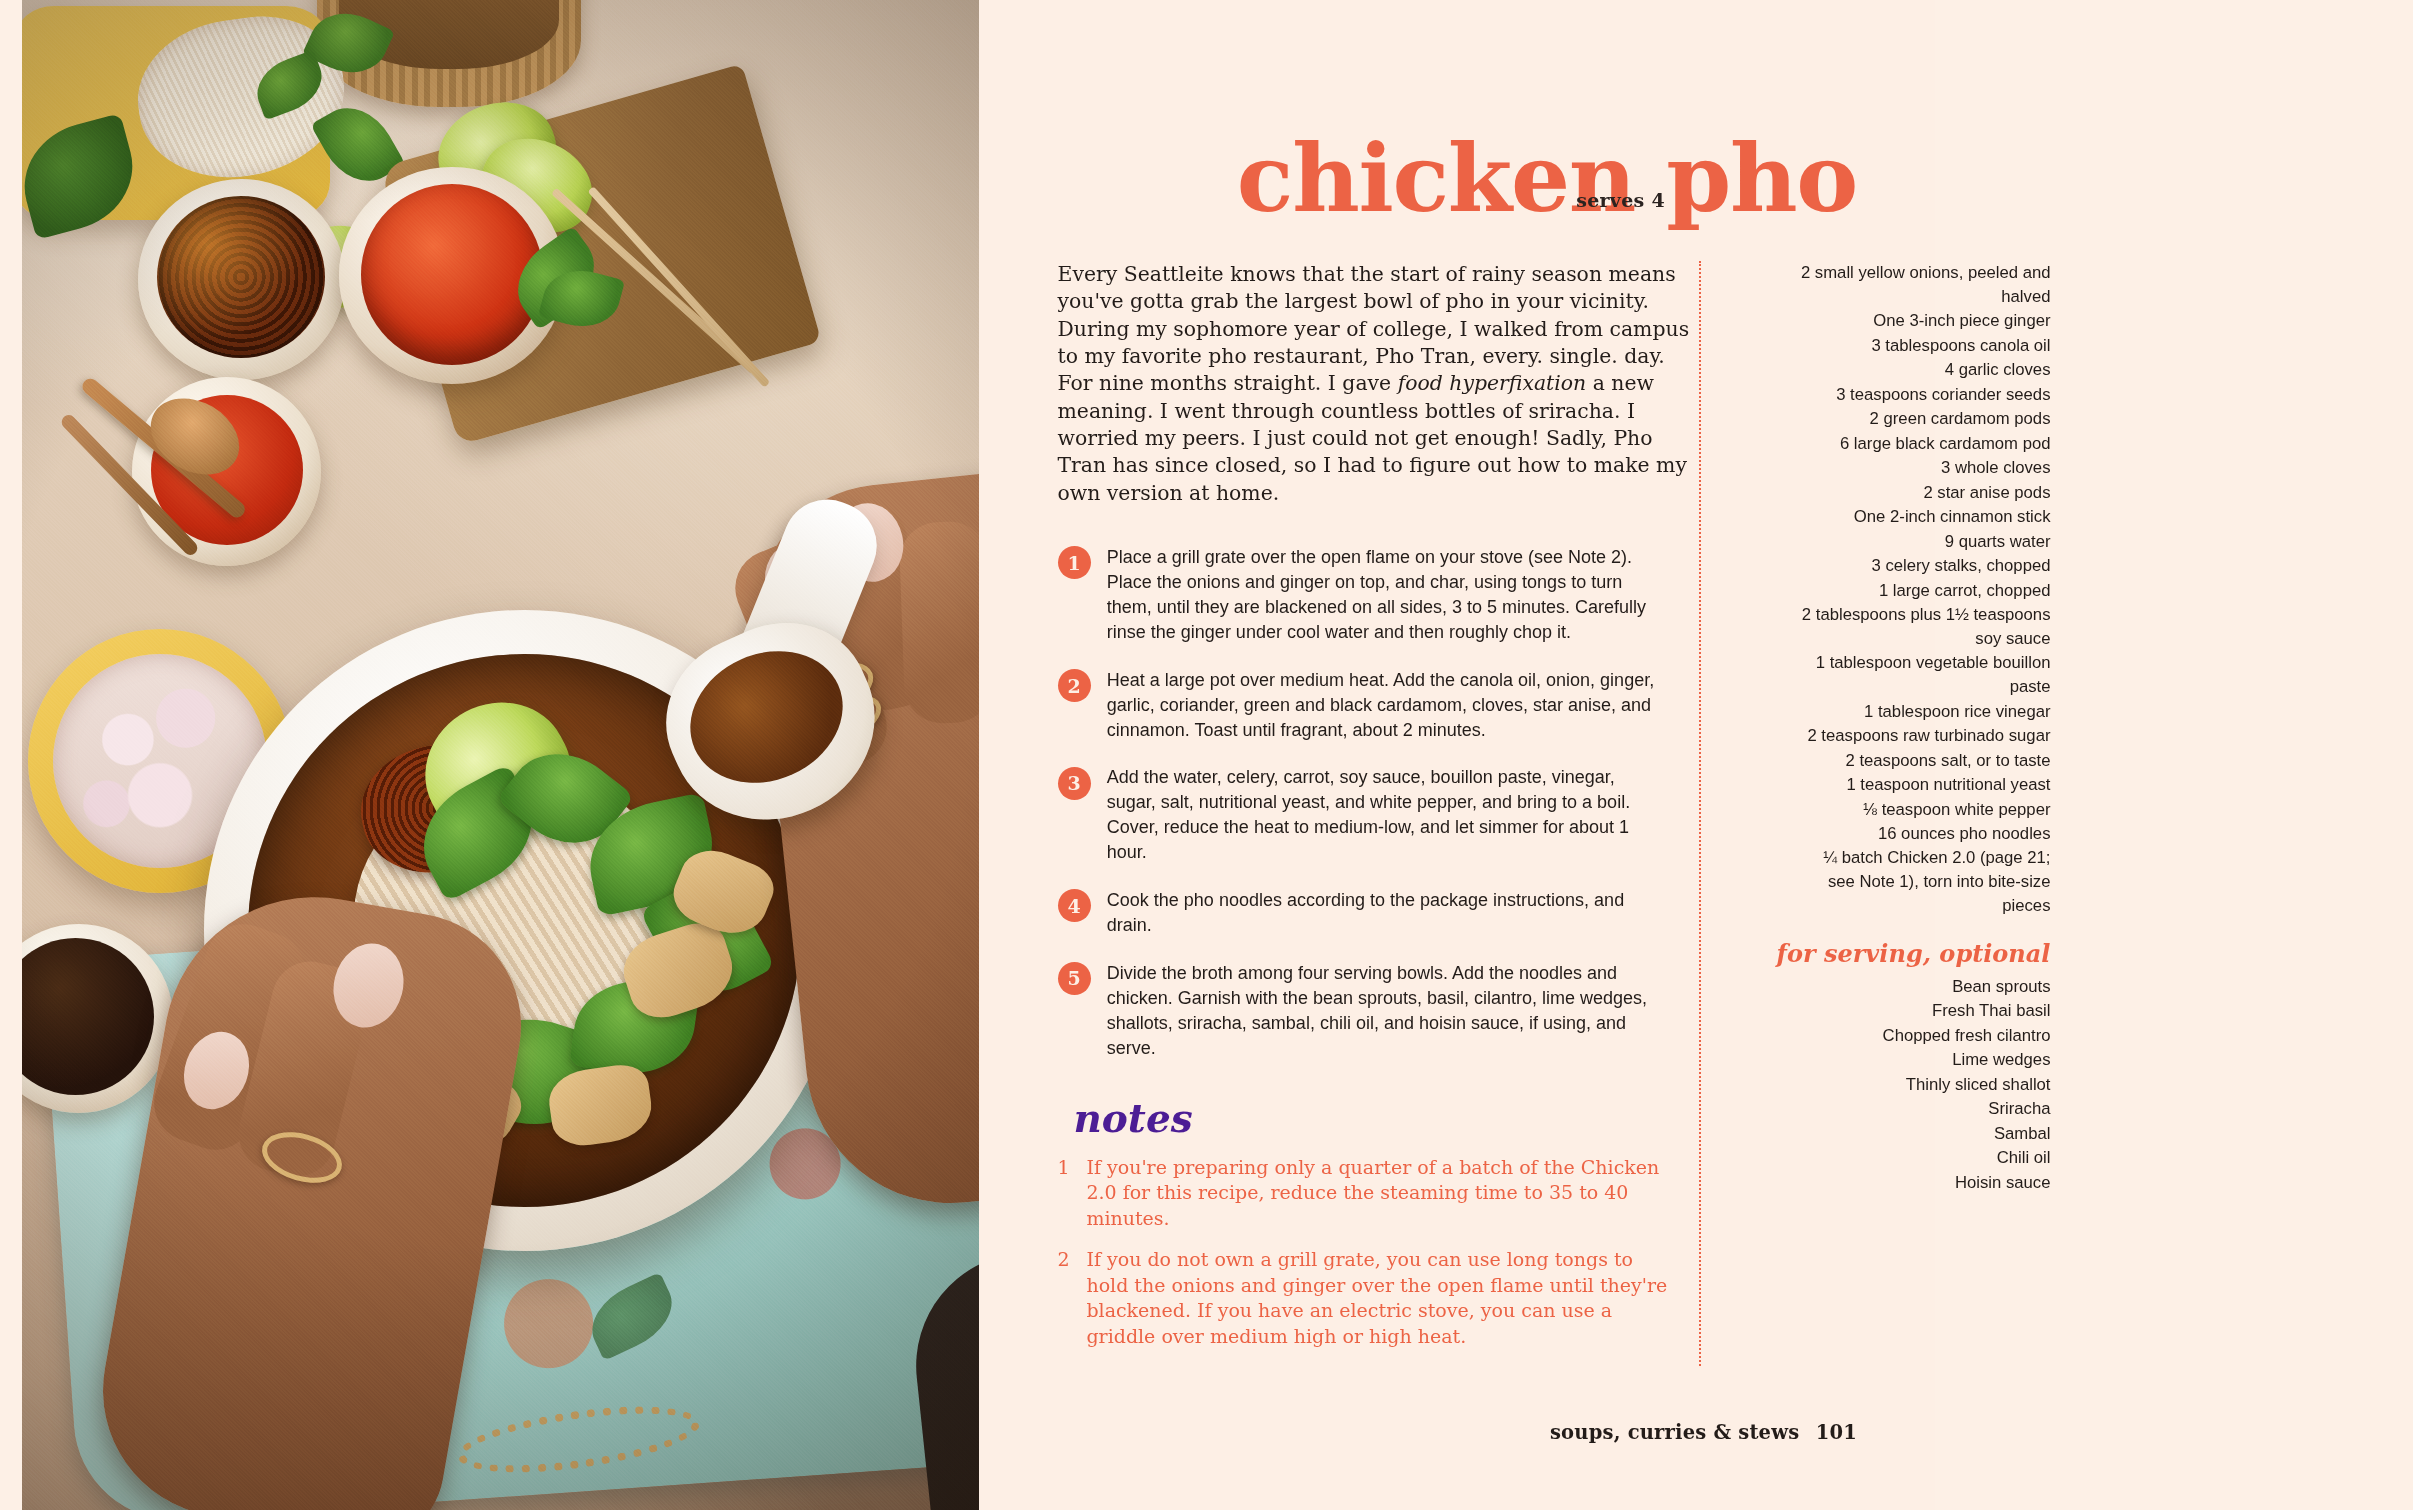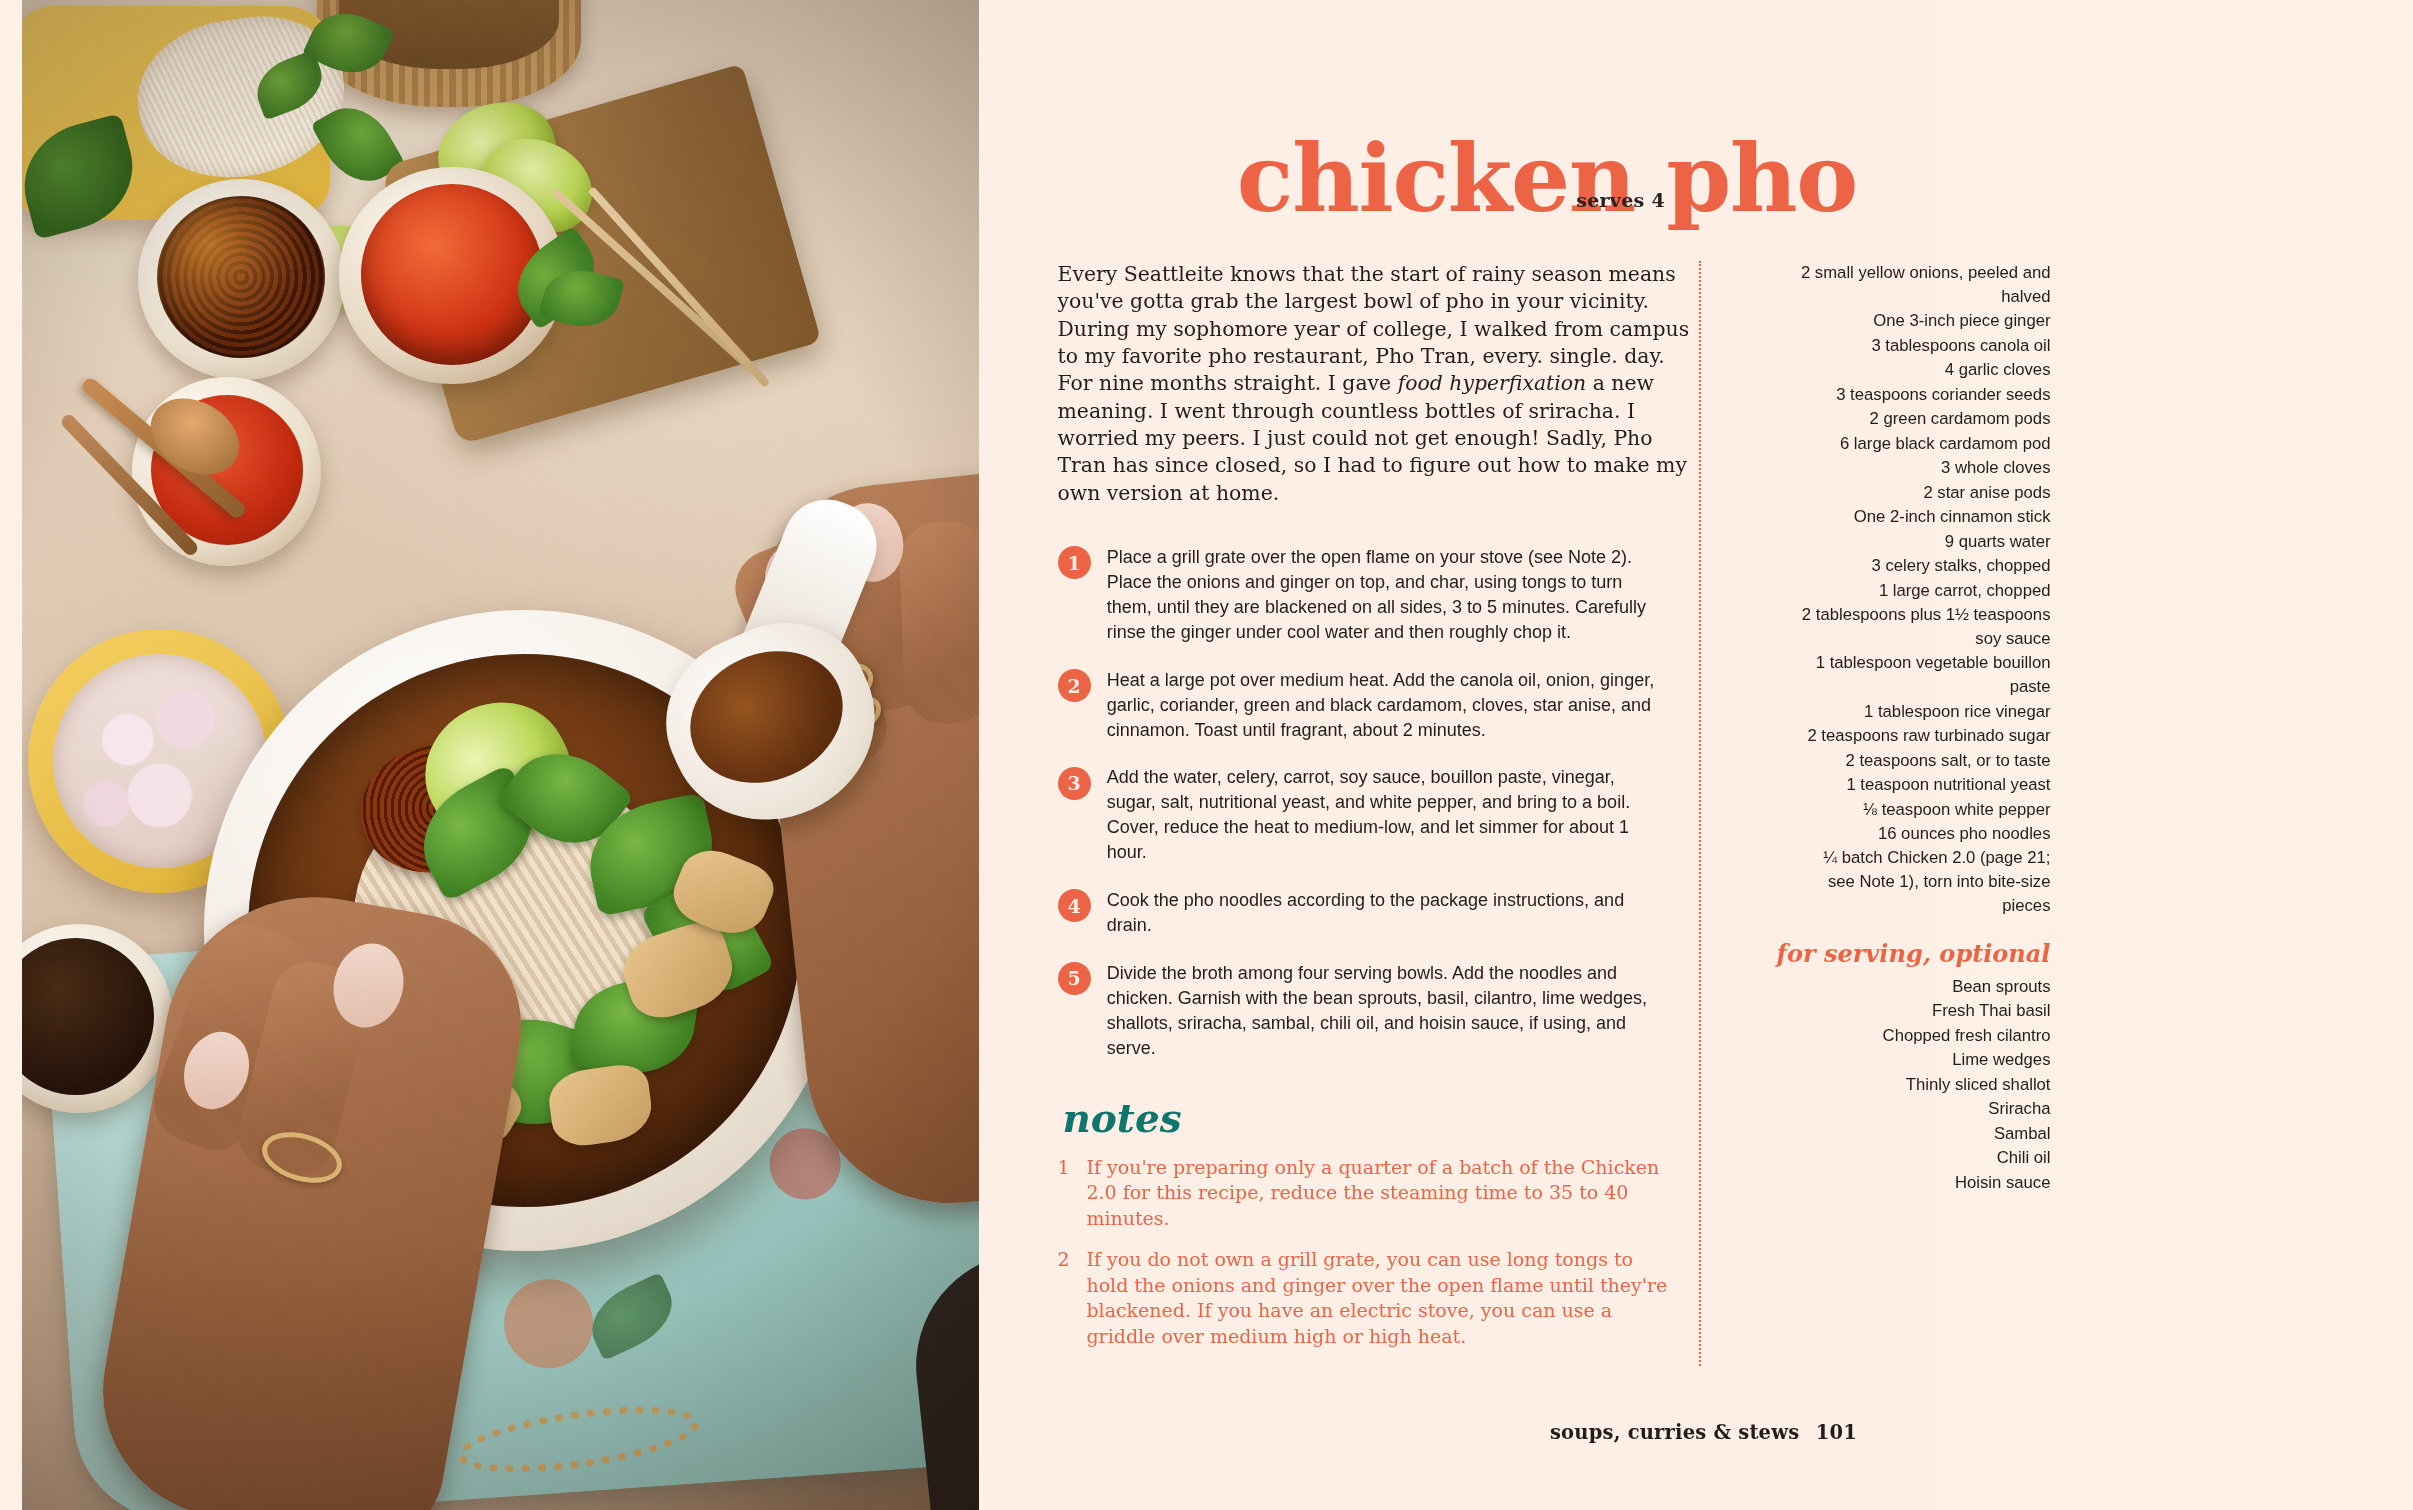--- a/index.html
+++ b/index.html
@@ -434,22 +434,22 @@
     line-height: 1.39;
     color: #231c19;
     width: 585px;
   }
 
   .notes-title {
     font-family: "DejaVu Serif", serif;
     font-style: italic;
     font-weight: 700;
     font-size: 39px;
-    color: #0f766e;
-    margin: 34px 0 14px 5px;
+    color: #4c1d95;
+    margin: 34px 0 14px 16px;
   }
   .note {
     display: flex;
     gap: 12.6px;
     margin-bottom: 16.3px;
     font-family: "DejaVu Serif", serif;
     font-size: 19px;
     line-height: 1.34;
     color: #ec6345;
   }

